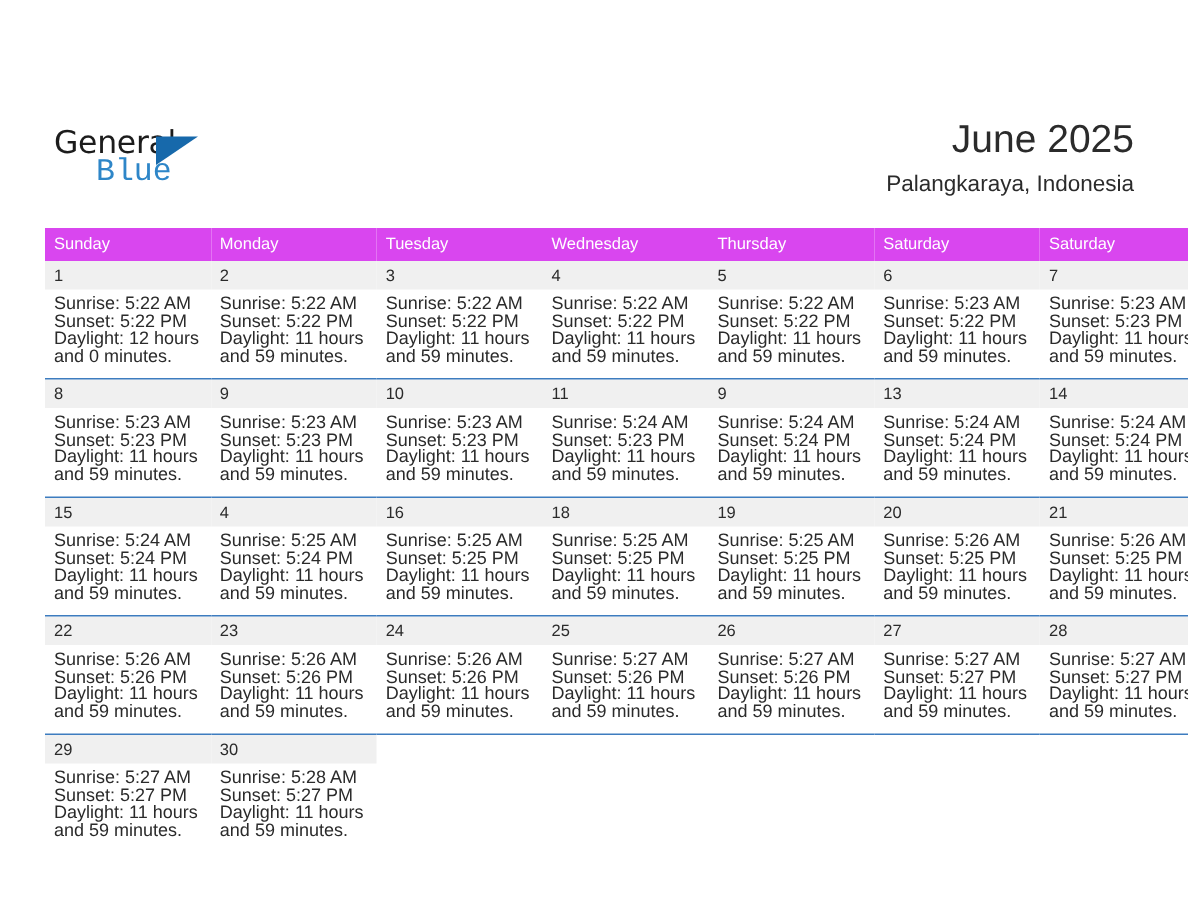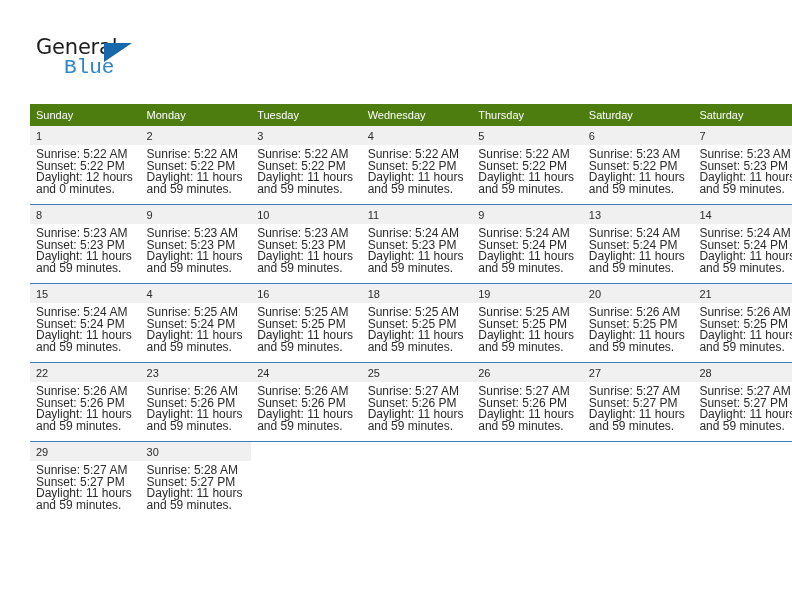--- a/index.html
+++ b/index.html
@@ -12,20 +12,21 @@
     background: #ffffff;
     font-family: "Liberation Sans", sans-serif;
     color: #1a1a1a;
     overflow: hidden;
   }
   .page {
     position: relative;
     width: 792px;
     height: 476px;
     box-sizing: border-box;
+    margin-top: 48px;
   }
 
   
   .header {
     position: absolute;
     left: 0;
     top: 0;
     width: 792px;
     height: 100px;
   }
@@ -90,21 +91,21 @@
   
   .calendar {
     position: absolute;
     left: 30px;
     top: 104px;
     width: 732px;
     border-collapse: collapse;
     table-layout: fixed;
   }
   .calendar th {
-    background: #4d7c0f;
+    background: #d946ef;
     color: #ffffff;
     font-size: 11px;
     font-weight: normal;
     text-align: left;
     padding: 5px 0 5px 6px;
     height: 12px;
     border: none;
     width: 104.57px;
   }
   .calendar td {
@@ -152,20 +153,24 @@
 <div class="page">
 
   <div class="header">
 
     <div class="logo">
       <span class="logo-general">General</span>
       <span class="logo-triangle"></span>
       <span class="logo-blue">Blue</span>
     </div>
 
+    <div class="title-block">
+      <div class="cal-title">June 2025</div>
+      <div class="cal-subtitle">Palangkaraya, Indonesia</div>
+    </div>
 
   </div>
 
   <table class="calendar">
     <thead>
       <tr>
         <th>Sunday</th>
         <th>Monday</th>
         <th>Tuesday</th>
         <th>Wednesday</th>

